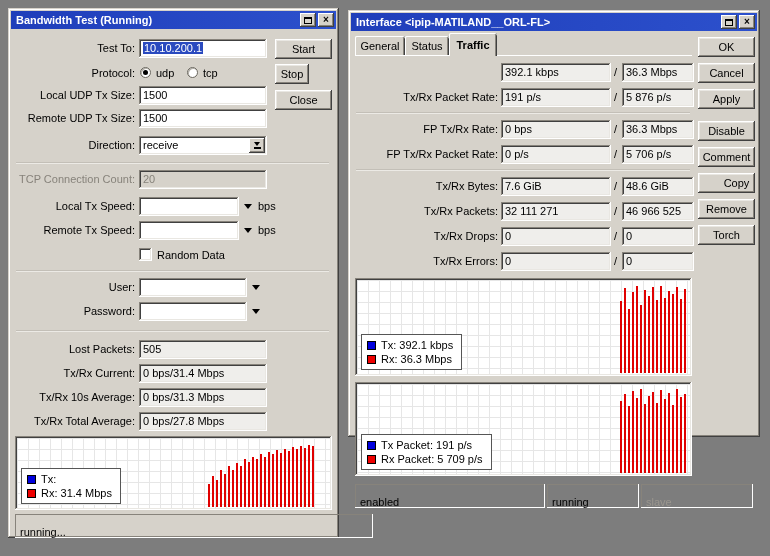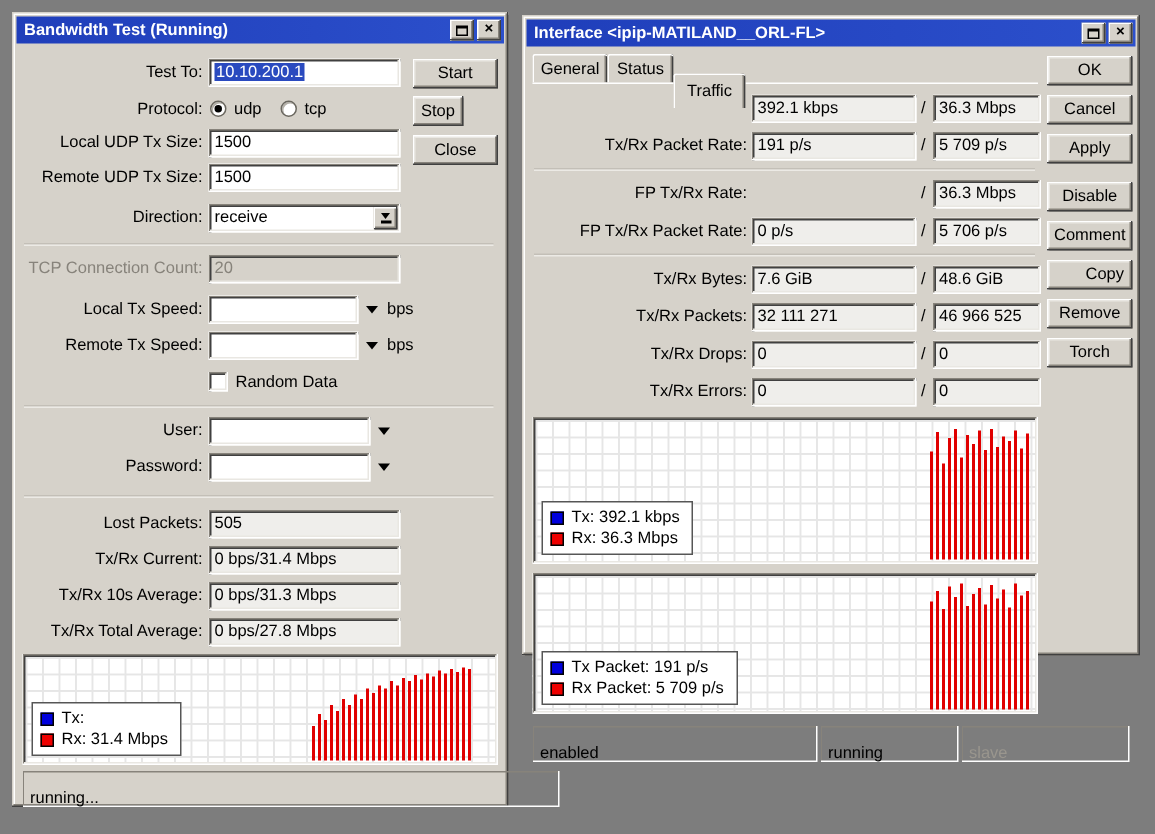--- a/index.html
+++ b/index.html
@@ -85,21 +85,21 @@
     box-shadow: inset -1px -1px 0 #fff, inset 1px 1px 0 #87837b;
     padding:12px 5px; white-space:nowrap; overflow:hidden;
   }
   .tab {
     position:absolute; background:#d6d2ca;
     box-shadow: inset 1px 0 0 #fff, inset 0 1px 0 #fff, inset -1px 0 0 #404040, inset -2px 0 0 #87837b;
     border-radius:2px 2px 0 0;
     display:flex; align-items:center; justify-content:center;
   }
   .tab.inactive { top:26px; height:19px; z-index:1; }
-  .tab.active { top:39px; height:23px; z-index:3; }
+  .tab.active { top:23px; height:23px; z-index:3;font-weight:bold; }
   .tabline { position:absolute; top:45px; left:7px; width:337px; border-top:1px solid #fff; z-index:2; }
   .isep { position:absolute; }
 </style>
 </head>
 <body>
 
 <div class="window" style="left:8px; top:8px; width:331px; height:530px;">
   <div class="titlebar">
     <span class="title-text">Bandwidth Test (Running)</span>
     <span class="tbtn">
@@ -240,25 +240,26 @@
   <div class="tab active" style="left:101px; width:48px;">Traffic</div>
   <div class="tabline"></div>
 
   <span class="field ro" style="top:53px; left:153px; width:110px;">392.1 kbps</span>
   <span class="isep" style="top:56px; left:266px;">/</span>
   <span class="field ro" style="top:53px; left:274px; width:72px;">36.3 Mbps</span>
 
   <span class="ilabel" style="top:81px">Tx/Rx Packet Rate:</span>
   <span class="field ro" style="top:78px; left:153px; width:110px;">191 p/s</span>
   <span class="isep" style="top:81px; left:266px;">/</span>
-  <span class="field ro" style="top:78px; left:274px; width:72px;">5 709 p/s</span>
+  <span class="field ro" style="top:78px; left:274px; width:72px;">5 876 p/s</span>
 
   <div class="groove" style="top:102px; right:70px;"></div>
 
   <span class="ilabel" style="top:113px">FP Tx/Rx Rate:</span>
+  <span class="field ro" style="top:110px; left:153px; width:110px;">0 bps</span>
   <span class="isep" style="top:113px; left:266px;">/</span>
   <span class="field ro" style="top:110px; left:274px; width:72px;">36.3 Mbps</span>
 
   <span class="ilabel" style="top:138px">FP Tx/Rx Packet Rate:</span>
   <span class="field ro" style="top:135px; left:153px; width:110px;">0 p/s</span>
   <span class="isep" style="top:138px; left:266px;">/</span>
   <span class="field ro" style="top:135px; left:274px; width:72px;">5 706 p/s</span>
 
   <div class="groove" style="top:159px; right:70px;"></div>
 

